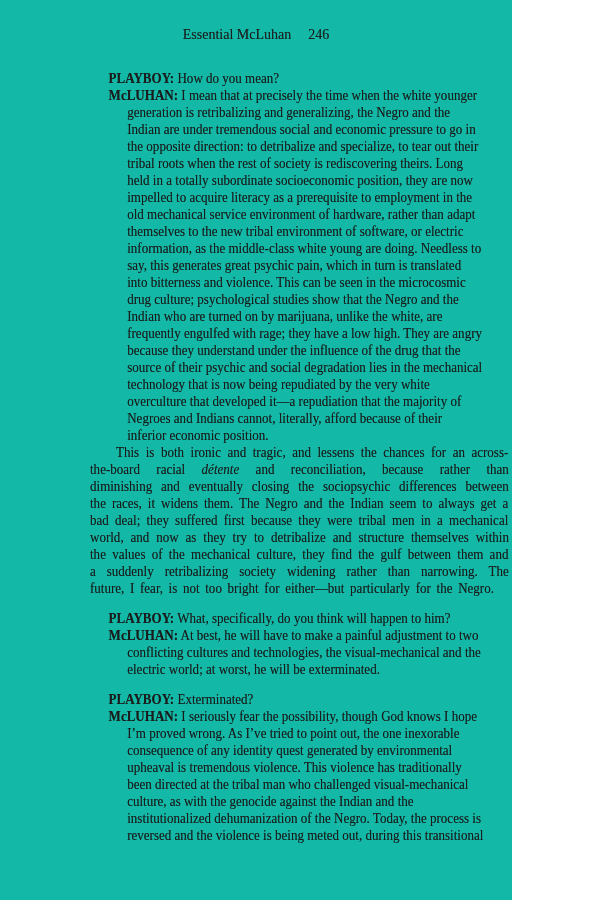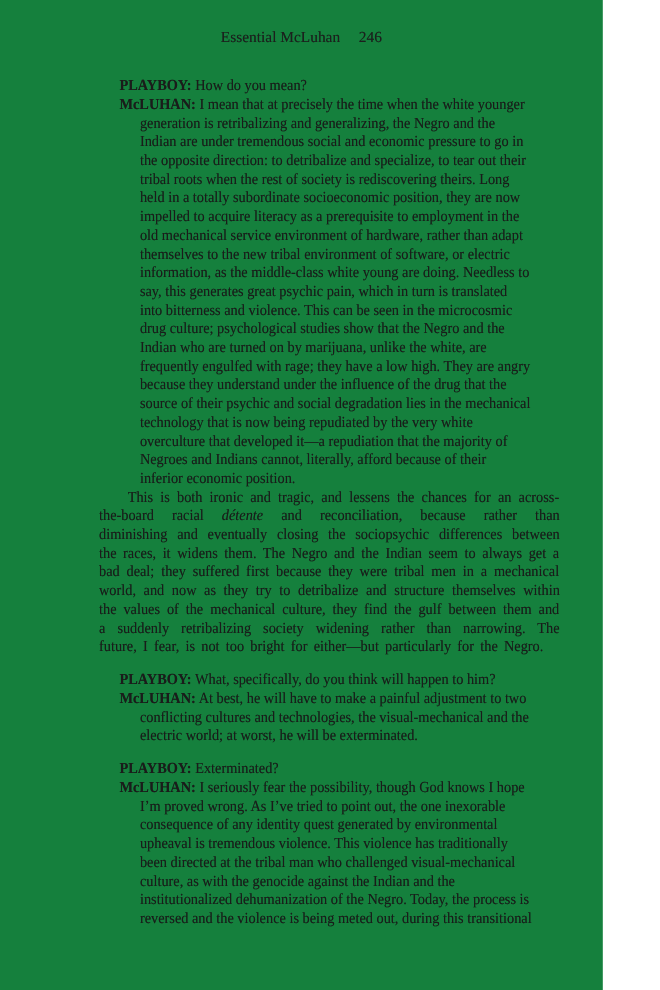--- a/index.html
+++ b/index.html
@@ -5,23 +5,22 @@
   html,body{
     margin:0; padding:0;
     width:600px; height:900px;
     background:#ffffff;
     overflow:hidden;
     font-family:"Liberation Serif","DejaVu Serif",serif;
   }
   .page{
     position:relative;
     width:512px; height:900px;
-    background:#15803d;
+    background:#14b8a6;
     color:#1b1b1b;
-    padding-left:36px;
   }
   .header{
     position:absolute;
     top:27px; left:0; right:0;
     text-align:center;
     font-size:14px;
     color:#1e1e1e;
     text-shadow:0 0 0.5px rgba(0,0,0,0.40);
   }
   .pagenum{ margin-left:17px; }

